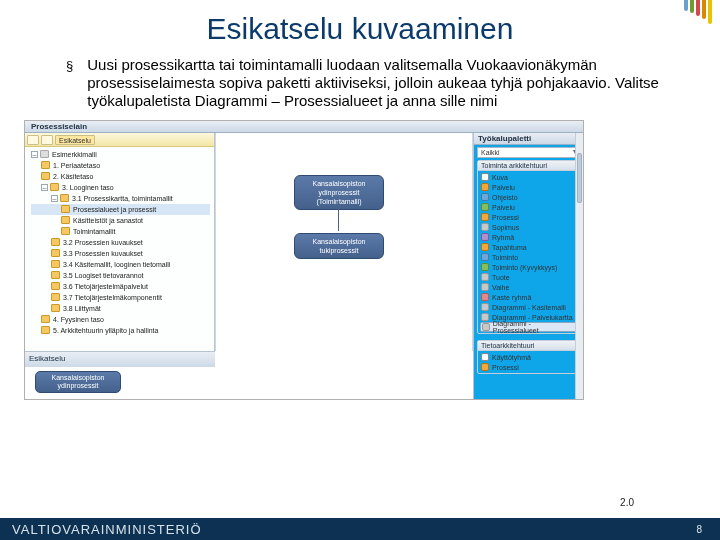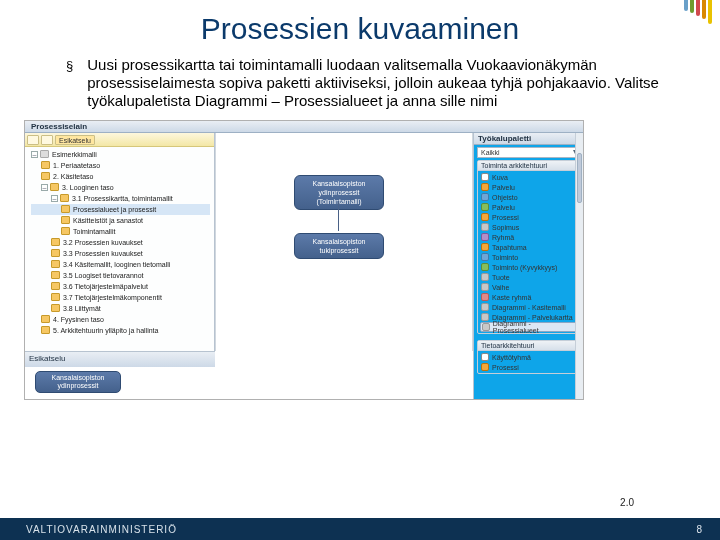--- a/index.html
+++ b/index.html
@@ -55,36 +55,36 @@
   .ic.gr{background:#86be5b;border:1px solid #5c8c39}
   .ic.pu{background:#b38fc9;border:1px solid #7e5a98}
   .ic.gs{background:#c8c8c8;border:1px solid #999}
   .ic.rd{background:#e08a8a;border:1px solid #b35c5c}
   .rightpane .scroll{position:absolute;right:0;top:0;bottom:0;width:8px;background:#e8edf2;border-left:1px solid #c5ced8}
   .thumb{position:absolute;top:20px;left:1px;right:1px;height:50px;background:#bfcada;border:1px solid #9fb0c2;border-radius:2px}
   .previewbar{position:absolute;left:0;bottom:32px;width:190px;height:16px;background:linear-gradient(#e9eef4,#cdd9e7);border-top:1px solid #b7c3d0;padding-left:4px;font-size:8px;line-height:14px;color:#234}
   .previewarea{position:absolute;left:6px;bottom:0;width:180px;height:30px;background:#fff}
   .pnode{position:absolute;left:4px;top:2px;width:86px;padding:2px 3px;background:linear-gradient(#5c7aa9,#44618c);color:#fff;border:1px solid #2f4b72;border-radius:5px;text-align:center;font-size:7px;line-height:8px}
   .footer{position:absolute;left:0;right:0;bottom:0;height:22px;background:#0d3152;display:flex;align-items:center}
-  .footer span{color:#d8e2ea;font-size:10px;letter-spacing:1px;margin-left:26px}
+  .footer span{color:#d8e2ea;font-size:13px;letter-spacing:1px;margin-left:12px}
   .ver{position:absolute;right:86px;bottom:32px;font-size:10px;color:#222}
   .pagen{position:absolute;right:18px;bottom:5px;font-size:10px;color:#dbe4ec}
 </style>
 </head>
 <body>
 
 <div class="bars">
   <span class="b5"></span>
     <span class="b4"></span>
     <span class="b3"></span>
     <span class="b2"></span>
     <span class="b1"></span>
 </div>
 
-<h1>Prosessien kuvaaminen</h1>
+<h1>Esikatselu kuvaaminen</h1>
 
 <div class="bullet">
   <div class="bq">§</div>
   <div class="txt">Uusi prosessikartta tai toimintamalli luodaan valitsemalla Vuokaavionäkymän prosessiselaimesta sopiva paketti aktiiviseksi, jolloin aukeaa tyhjä pohjakaavio. Valitse työkalupaletista Diagrammi – Prosessialueet ja anna sille nimi</div>
 </div>
 
 <div class="shot">
   <div class="pb-head">
       <span>Prosessiselain</span>
     </div>

